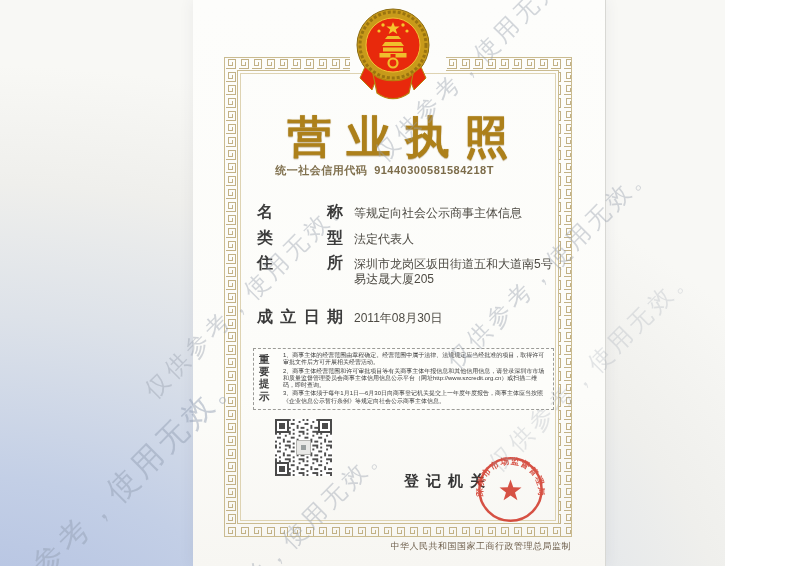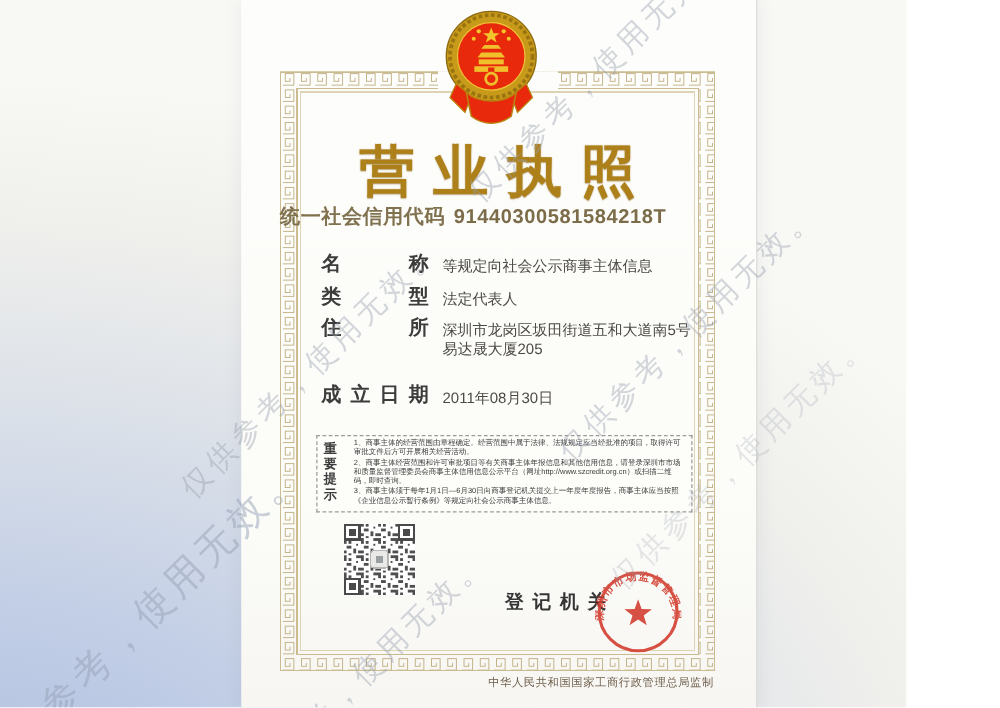--- a/index.html
+++ b/index.html
@@ -17,22 +17,22 @@
   }
   .frame{position:absolute;left:224px;top:57px;width:348px;height:480px;}
   .emblem{position:absolute;left:353px;top:3px;width:80px;height:98px;}
   .title{
     position:absolute;left:224px;top:108px;width:348px;text-align:center;
     font-size:44px;font-weight:700;color:#ad801a;letter-spacing:15px;text-indent:15px;
     text-shadow:0 1px 1px rgba(122,84,8,.45), 0 0 1px rgba(160,120,20,.6);
     white-space:nowrap;
   }
   .code-line{
-    position:absolute;left:224px;top:163px;width:321px;text-align:left;
-    font-size:16px;font-weight:700;color:#80714f;letter-spacing:.5px;white-space:nowrap;
+    position:absolute;left:224px;top:163px;width:321px;text-align:center;
+    font-size:11px;font-weight:700;color:#80714f;letter-spacing:.5px;white-space:nowrap;
   }
   .code-line .num{margin-left:7px;font-weight:700;color:#7c6c4a;}
   .field-row{position:absolute;left:257px;display:flex;align-items:flex-start;}
   .field-label{
     width:86px;flex:0 0 86px;font-size:16px;font-weight:700;color:#3c3c3c;
     text-align:justify;text-align-last:justify;line-height:18px;
   }
   .field-value{
     margin-left:11px;width:208px;font-size:12px;color:#4d4a43;line-height:15px;padding-top:3px;
   }

